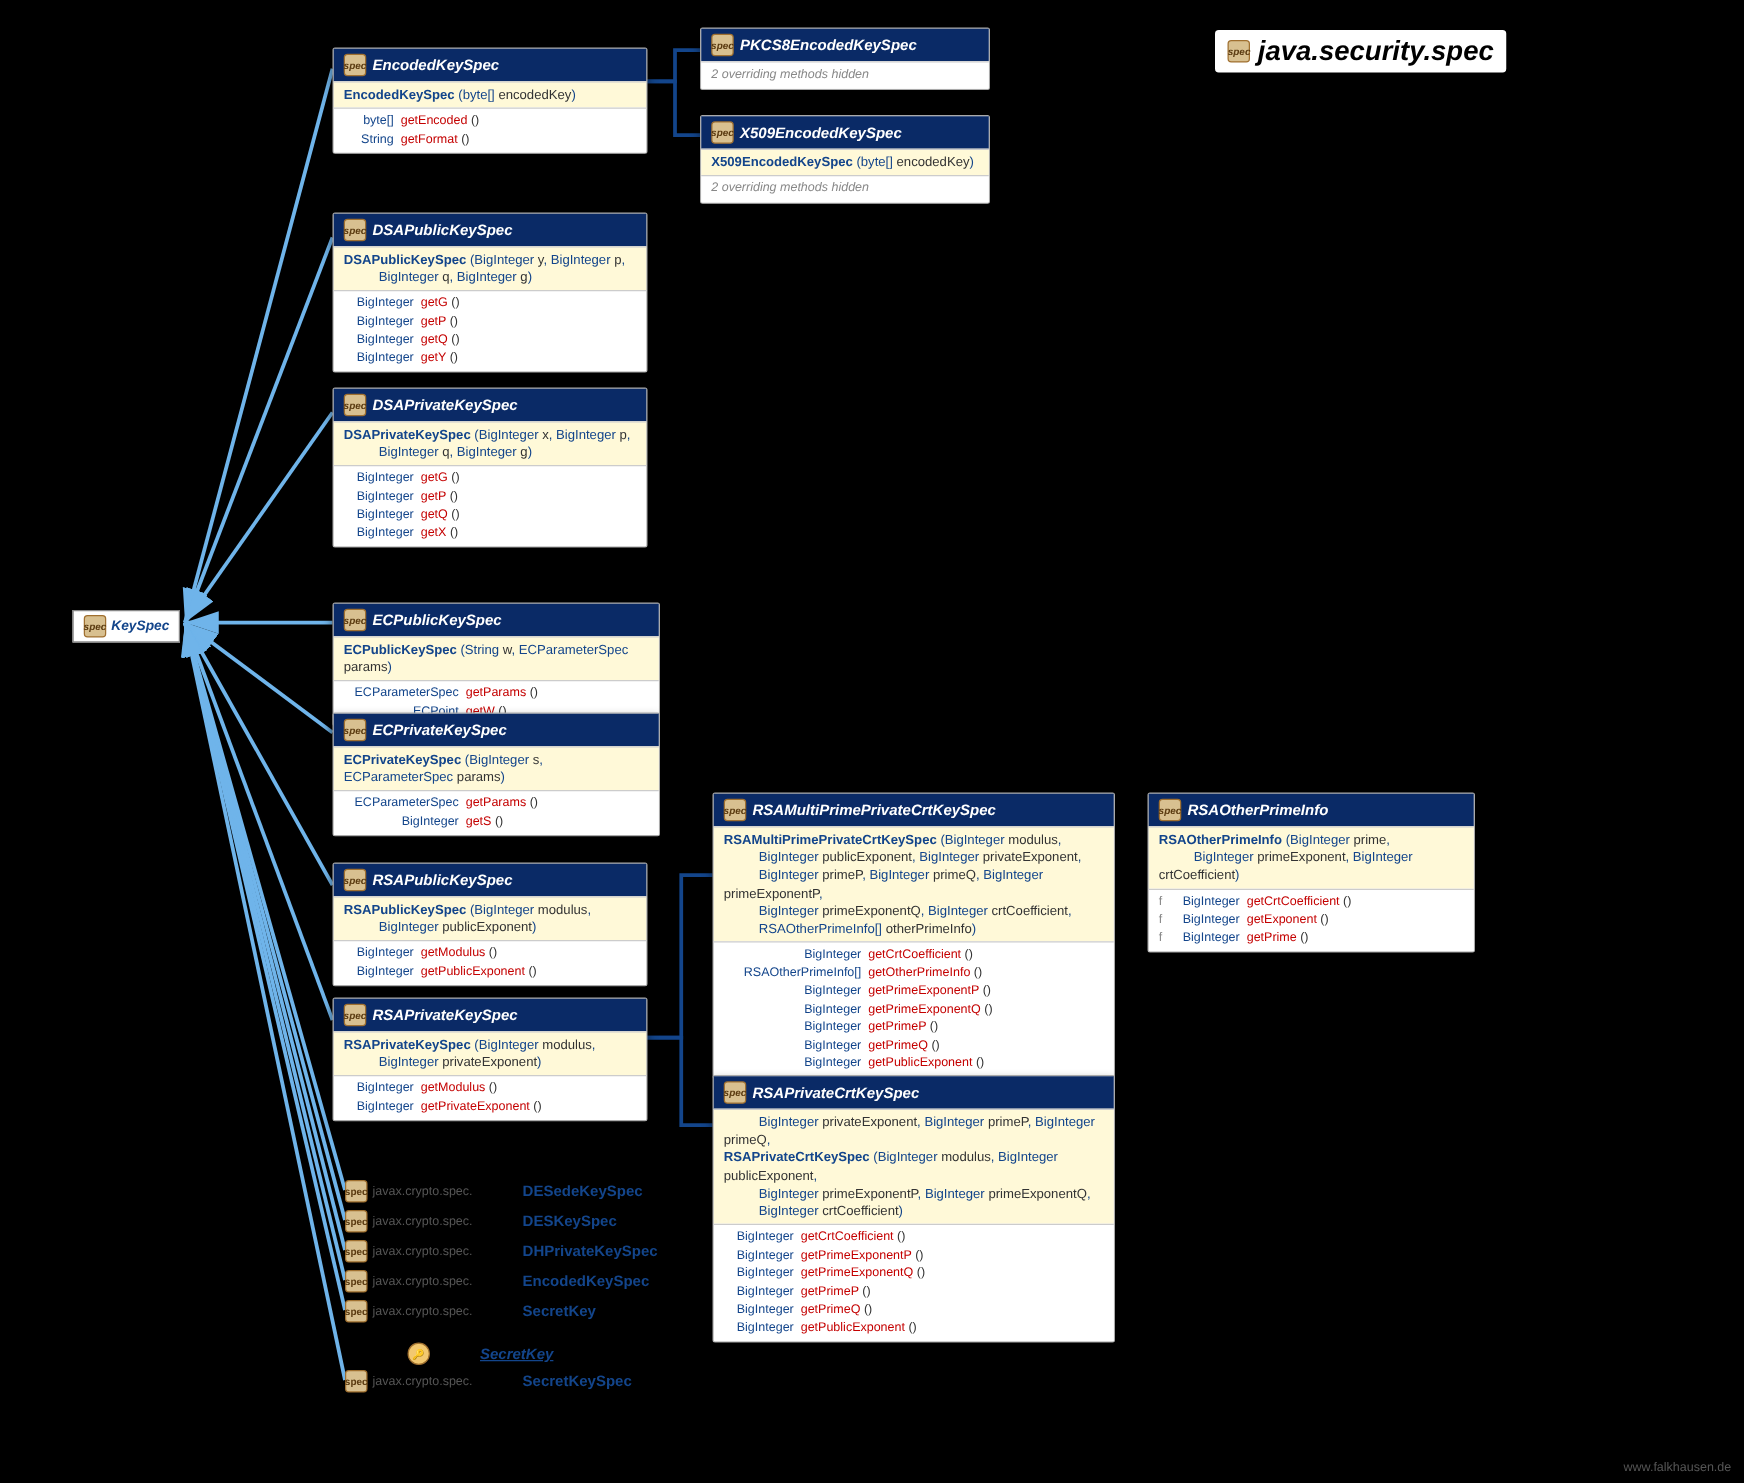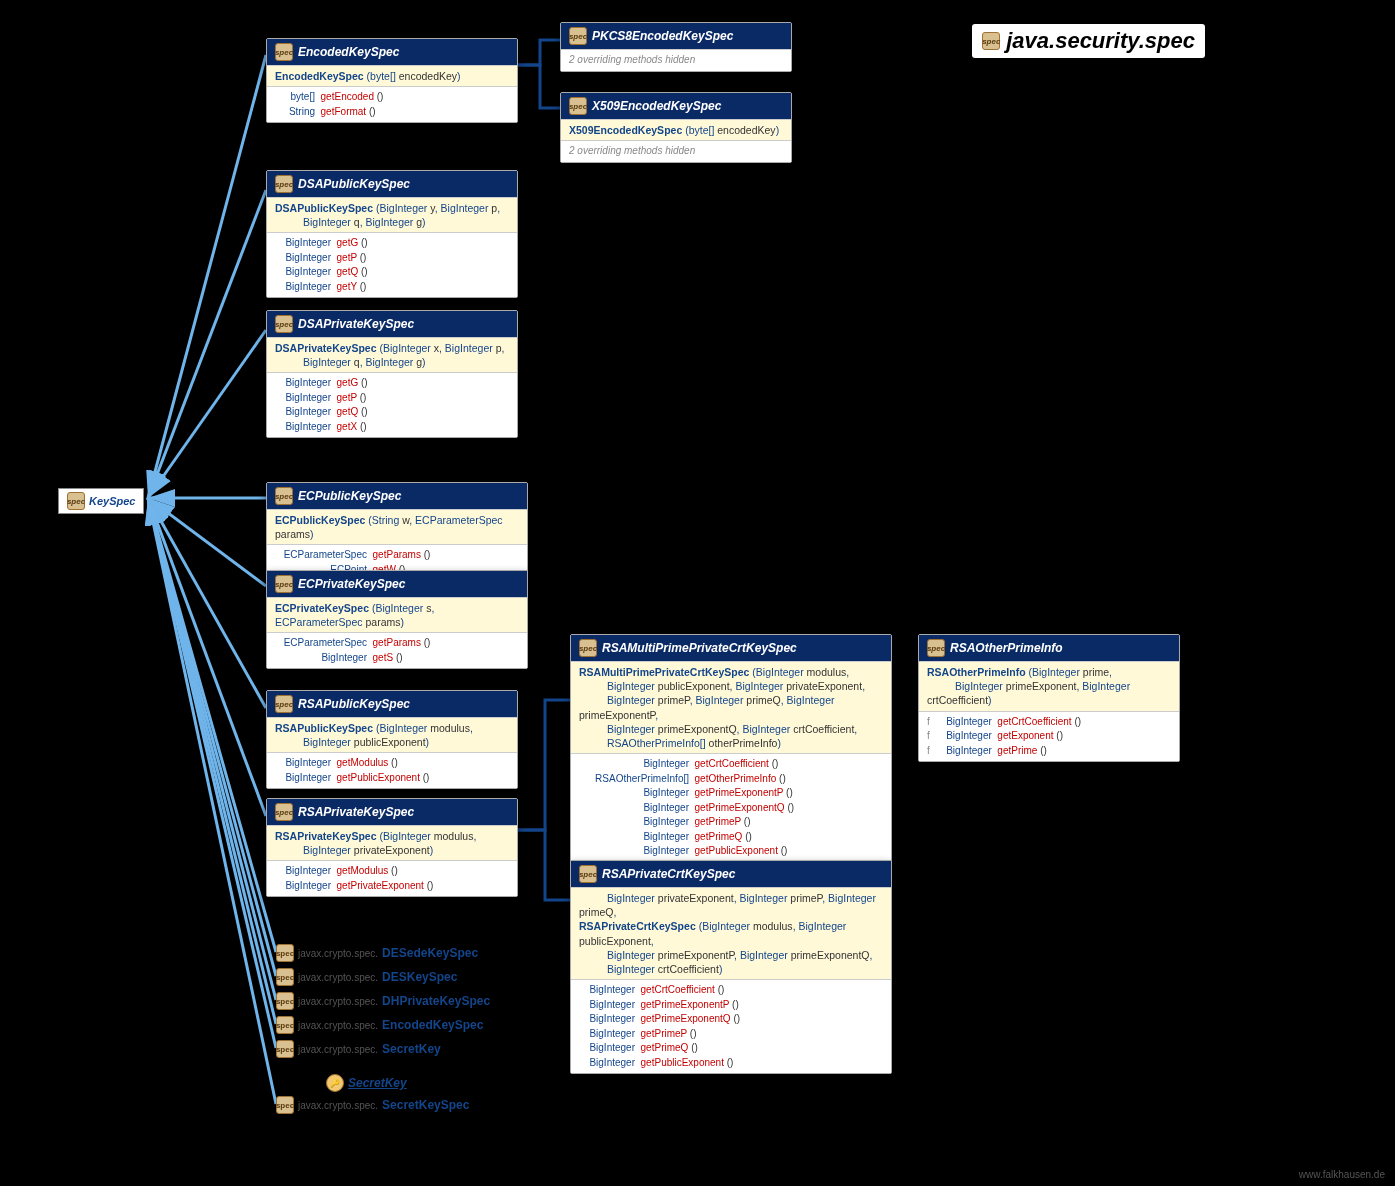--- a/index.html
+++ b/index.html
@@ -88,21 +88,21 @@
   .classbox .row.note { color:#888; font-style:italic; }
   .rt { color:#13458b; display:inline-block; text-align:right; }
   .mname { color:#c40000; }
   .small-ref {
     position: absolute;
     display: flex;
     align-items: center;
     font-size: 12px;
   }
   .small-ref .pkg { color:#555; font-size:10px; margin-right:4px; }
-  .small-ref .cls { color:#13458b; font-weight:bold; }
+  .small-ref .cls { color:#13458b; font-weight:bold;margin-left:36px; }
   .small-ref.iface .cls { font-style:italic; text-decoration:underline; }
   .small-ref .sicon { margin-right:4px; }
   .sicon {
     display:inline-flex;
     width:16px; height:16px;
     align-items:center; justify-content:center;
     font-size:8px; font-weight:bold;
     background: #e8b97a;
     border:1px solid #a07030;
     border-radius:3px;

